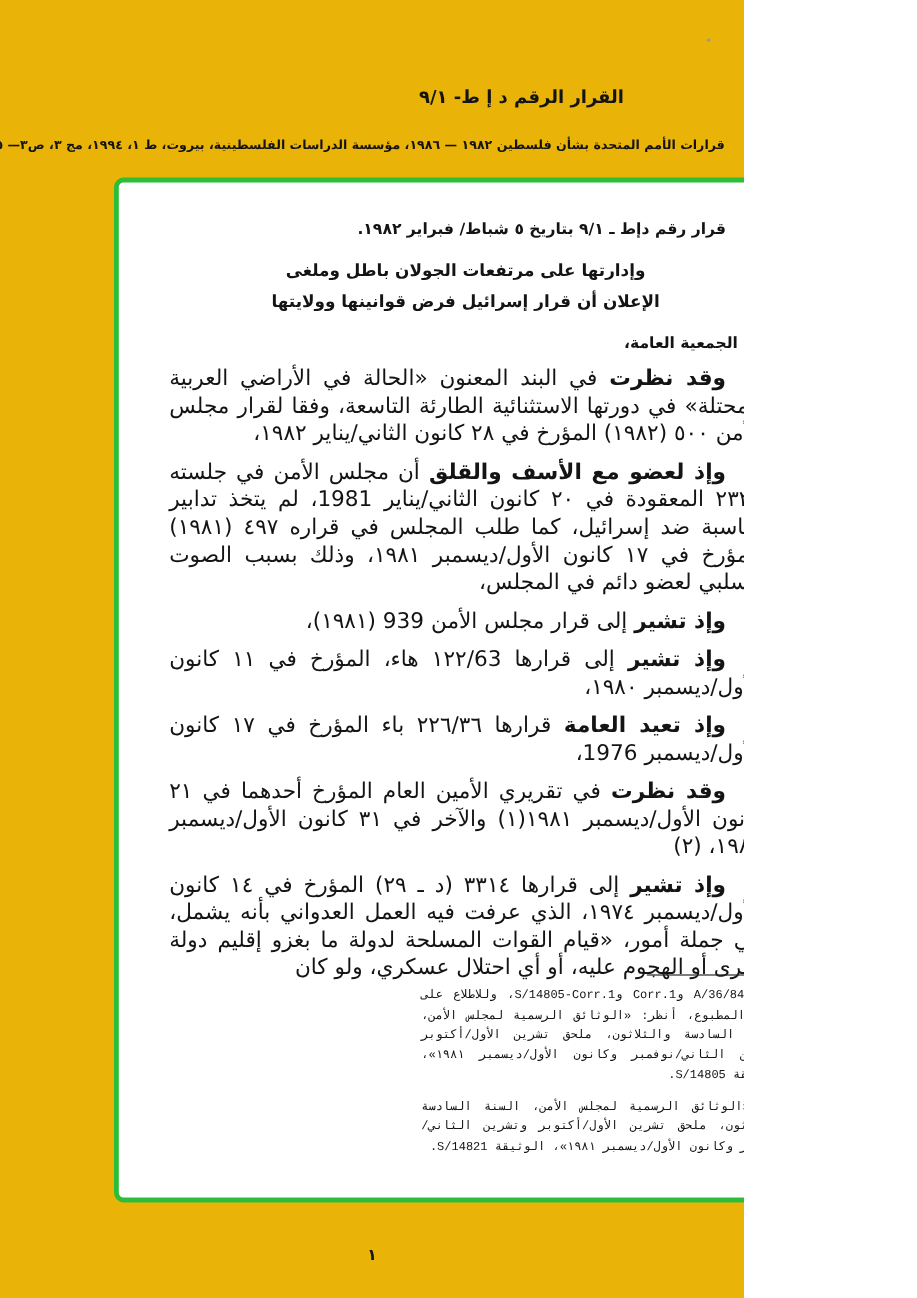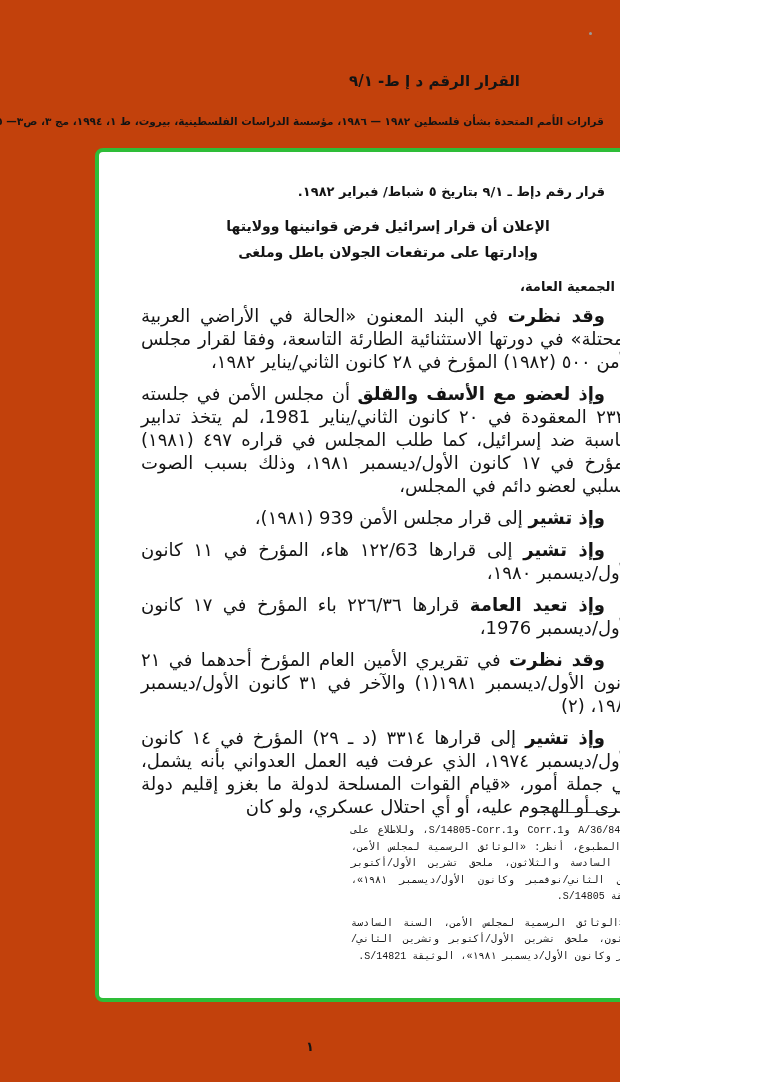--- a/index.html
+++ b/index.html
@@ -6,21 +6,21 @@
     margin: 0;
     padding: 0;
     background: #ffffff;
     font-family: "DejaVu Sans", sans-serif;
     color: #141414;
   }
   .page {
     position: relative;
     width: 620px;
     height: 1082px;
-    background: #c2410c;
+    background: #eab308;
     overflow: hidden;
   }
   
   .header {
     position: absolute;
     top: 72px;
     left: 0;
     right: 0;
     direction: rtl;
   }
@@ -139,22 +139,22 @@
     <div class="header-title">القرار الرقم د إ ط- ٩/١</div>
     <div class="header-source">قرارات الأمم المتحدة بشأن فلسطين ١٩٨٢ — ١٩٨٦، مؤسسة الدراسات الفلسطينية، بيروت، ط ١، ١٩٩٤، مج ٣، ص٣— ٥°</div>
   </div>
 
   <div class="doc-box">
     <div class="doc-inner">
 
       <div class="ref-line">قرار رقم دإط ـ ٩/١ بتاريخ ٥ شباط/ فبراير ١٩٨٢.</div>
 
       <div class="res-title">
+        <div>وإدارتها على مرتفعات الجولان باطل وملغى</div>
         <div>الإعلان أن قرار إسرائيل فرض قوانينها وولايتها</div>
-        <div>وإدارتها على مرتفعات الجولان باطل وملغى</div>
       </div>
 
       <div class="opening">إن الجمعية العامة،</div>
 
       <p class="clause"><span class="lead">وقد نظرت</span><span> في البند المعنون «الحالة في الأراضي العربية المحتلة» في دورتها الاستثنائية الطارئة التاسعة، وفقا لقرار مجلس الأمن ٥٠٠ (١٩٨٢) المؤرخ في ٢٨ كانون الثاني/يناير ١٩٨٢،</span></p>
 
       <p class="clause"><span class="lead">وإذ لعضو مع الأسف والقلق</span><span> أن مجلس الأمن في جلسته ٢٣٢٩ المعقودة في ٢٠ كانون الثاني/يناير 1981، لم يتخذ تدابير مناسبة ضد إسرائيل، كما طلب المجلس في قراره ٤٩٧ (١٩٨١) المؤرخ في ١٧ كانون الأول/ديسمبر ١٩٨١، وذلك بسبب الصوت السلبي لعضو دائم في المجلس،</span></p>
 
       <p class="clause"><span class="lead">وإذ تشير</span><span> إلى قرار مجلس الأمن 939 (١٩٨١)،</span></p>
 

